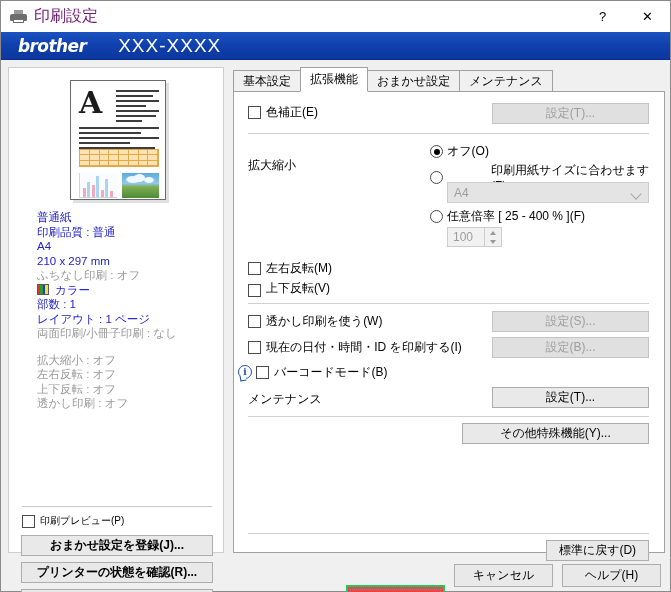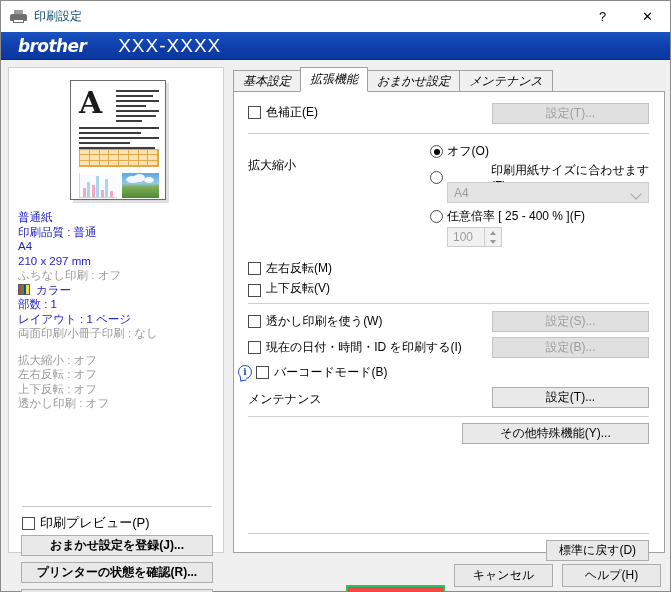--- a/index.html
+++ b/index.html
@@ -44,21 +44,21 @@
     background: #9a9a9a;
   }
   .title-icon .p-out {
     position: absolute; left: 3px; top: 10px;
     width: 11px; height: 4px;
     background: #ffffff;
     border: 1px solid #6e6e6e;
     box-sizing: border-box;
   }
   .title-text {
-    font-size: 12px; color: #0c4a6e;
+    font-size: 16px; color: #701a75;
     letter-spacing: 0px;
   }
   .title-buttons {
     position: absolute; right: 0; top: 0;
     height: 31px; display: flex;
   }
   .tb-btn {
     width: 45px; height: 31px;
     display: flex; align-items: center; justify-content: center;
     font-size: 13px; color: #000000;
@@ -139,21 +139,21 @@
   .pt-img {
     position: absolute; left: 51px; top: 92px;
     width: 37px; height: 25px;
     background: linear-gradient(to bottom, #5fa8dd 0%, #8ec9ea 42%, #7fae54 55%, #4e8a38 100%);
     overflow: hidden;
   }
   .pt-cloud {
     position: absolute; background: #f2f7fb; border-radius: 50%;
   }
   .settings-list {
-    position: absolute; left: 9px; top: 142px;
+    position: absolute; left: 28px; top: 142px;
     width: 196px;
     font-size: 11.5px;
     line-height: 14.5px;
   }
   .settings-list .sl-blue { color: #2222c8; }
   .settings-list .sl-gray { color: #9a9a9a; }
   .sl-row { white-space: nowrap; display: flex; align-items: center; }
   .color-chip {
     display: inline-block;
     width: 12px; height: 11px;
@@ -164,21 +164,21 @@
        #e8312b 0 25%, #23a03c 25% 50%, #2a39b8 50% 75%, #ece43a 75% 100%);
   }
   .sl-gap { height: 12px; }
   .left-sep {
     position: absolute; left: 13px; top: 438px;
     width: 190px; height: 1px; background: #c8c8c8;
   }
   .chk-preview {
     position: absolute; left: 13px; top: 446px;
     display: flex; align-items: center;
-    font-size: 13px;
+    font-size: 10px;
   }
   .btn {
     background: #e9e9e9;
     border: 1px solid #adadad;
     box-sizing: border-box;
     font-family: "Liberation Sans", sans-serif;
     font-size: 12px;
     color: #000000;
     display: flex; align-items: center; justify-content: center;
     cursor: default;
@@ -198,21 +198,20 @@
     height: 22px;
     padding: 0 9px;
     display: flex; align-items: center;
     background: #f0f0f0;
     border: 1px solid #a0a0a0;
     border-bottom: none;
     margin-right: -1px;
     box-sizing: border-box;
     cursor: default;
     position: relative;
-    font-style: italic;
   }
   .tab.active {
     background: #ffffff;
     height: 25px;
     margin-top: -3px;
     z-index: 3;
     border-bottom: 1px solid #ffffff;
     font-weight: normal;
   }
   .tab-panel {

